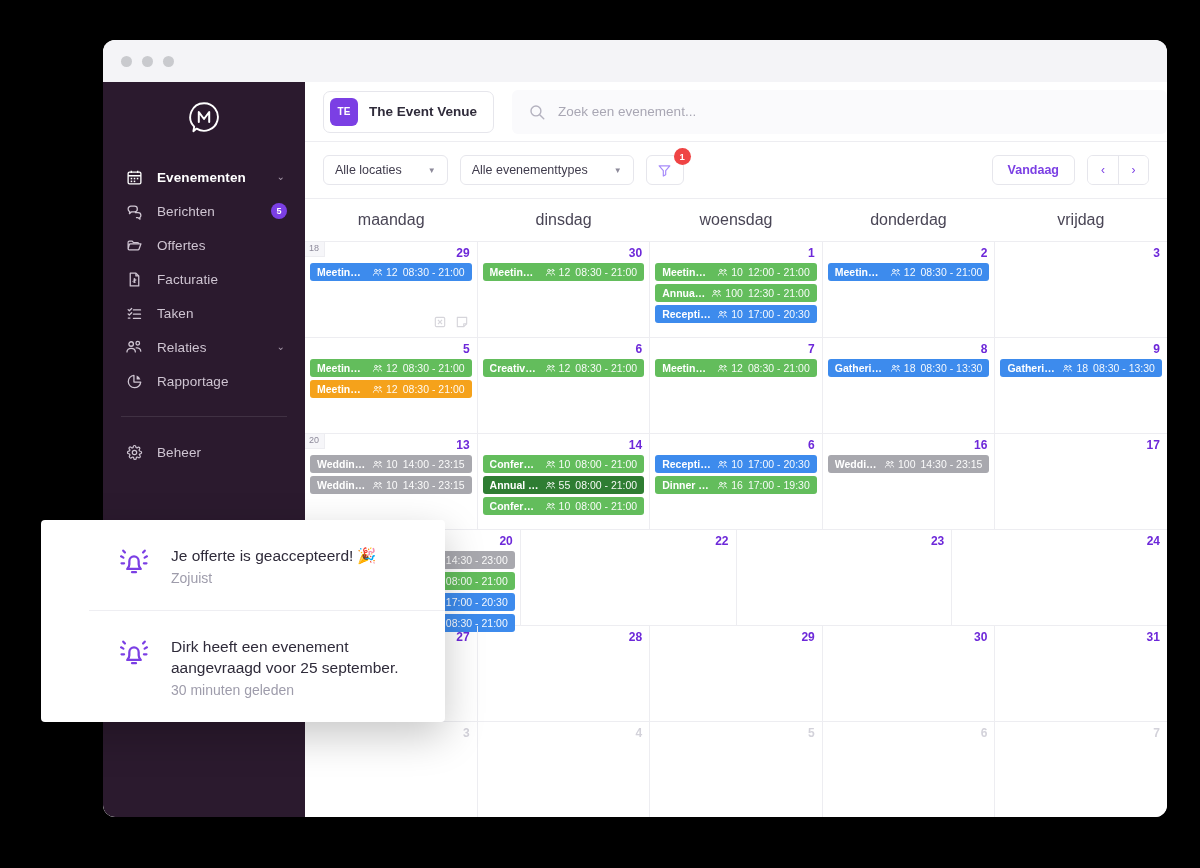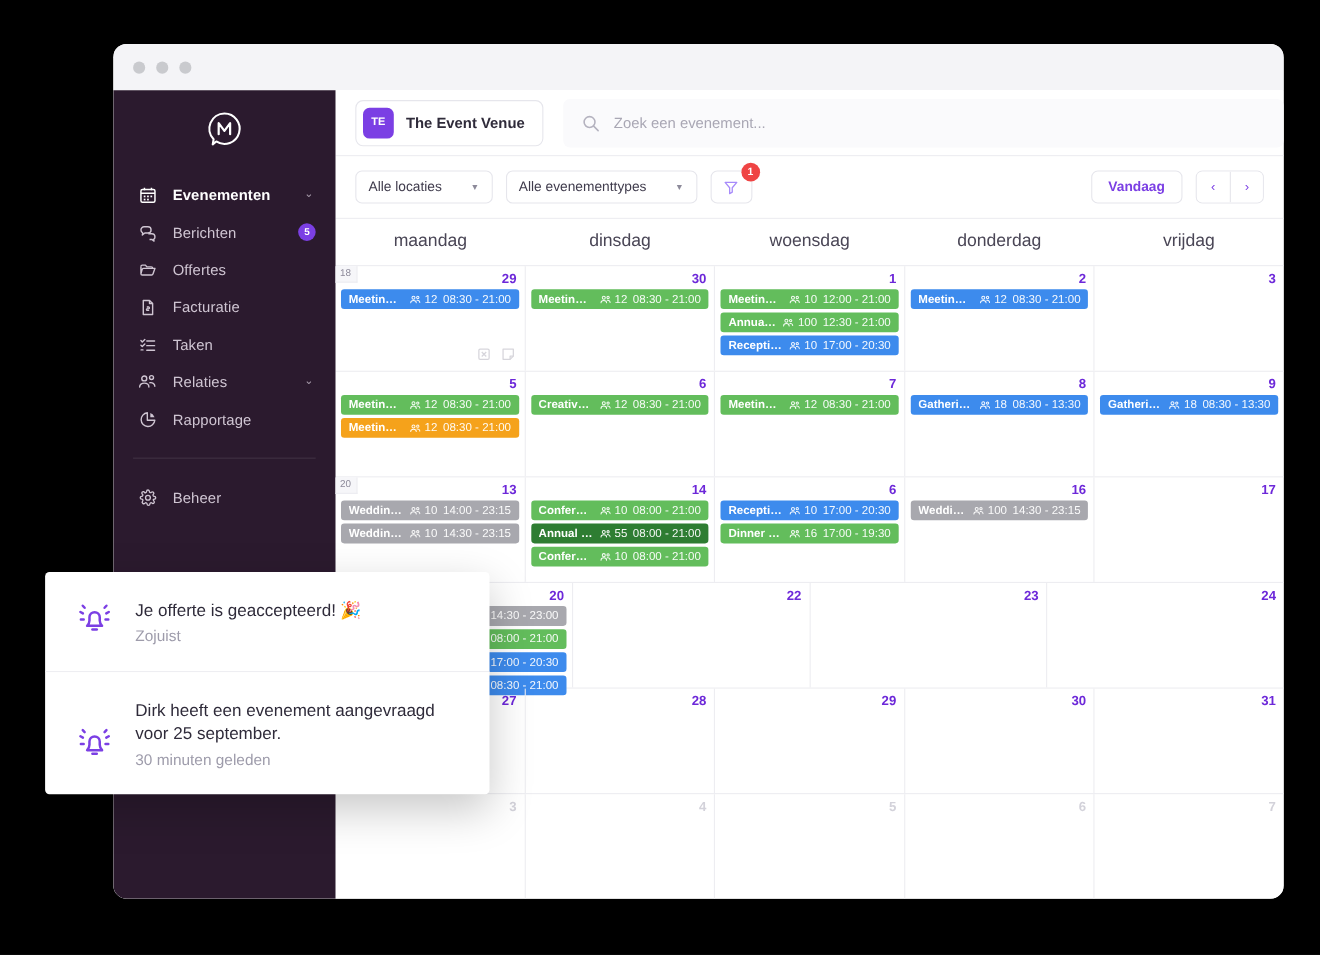--- a/index.html
+++ b/index.html
@@ -173,23 +173,24 @@
     position: absolute; right: 8px; bottom: 8px; display: flex; gap: 8px; opacity: .35;
   }
   .hoveract { width: 14px; height: 14px; color: #8d8a9a; }
 
   
   .toasts {
     position: absolute; left: 41px; top: 520px;
     width: 404px; background: #ffffff;
     border-radius: 4px; overflow: hidden;
     box-shadow: 0 14px 40px rgba(0,0,0,0.22);
+    padding-left: 48px;
   }
   .toast { display: flex; gap: 20px; padding: 26px 24px 24px 28px; }
-  .toast + .toast { border-top: 1px solid #eeeef2; align-items: flex-end; }
+  .toast + .toast { border-top: 1px solid #eeeef2; }
   .bell { flex: 0 0 34px; color: #7b3fe4; }
   .t-title { font-size: 15.5px; color: #2f2b3a; line-height: 1.35; }
   .t-sub { font-size: 14px; color: #9e9cab; margin-top: 3px; }
 </style>
 </head>
 <body>
 
 <div class="stage">
 
   <div class="window">

